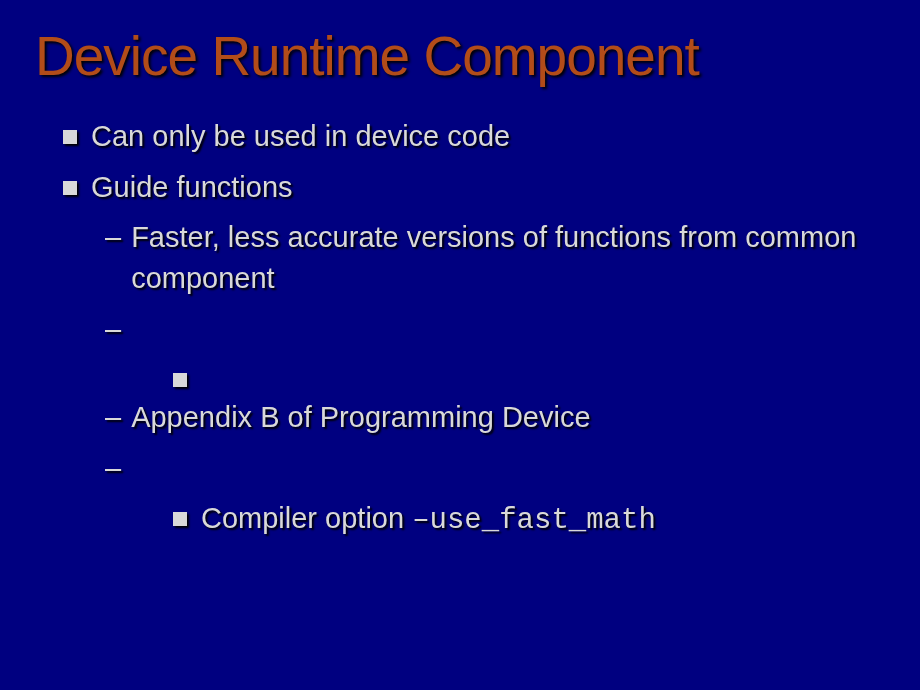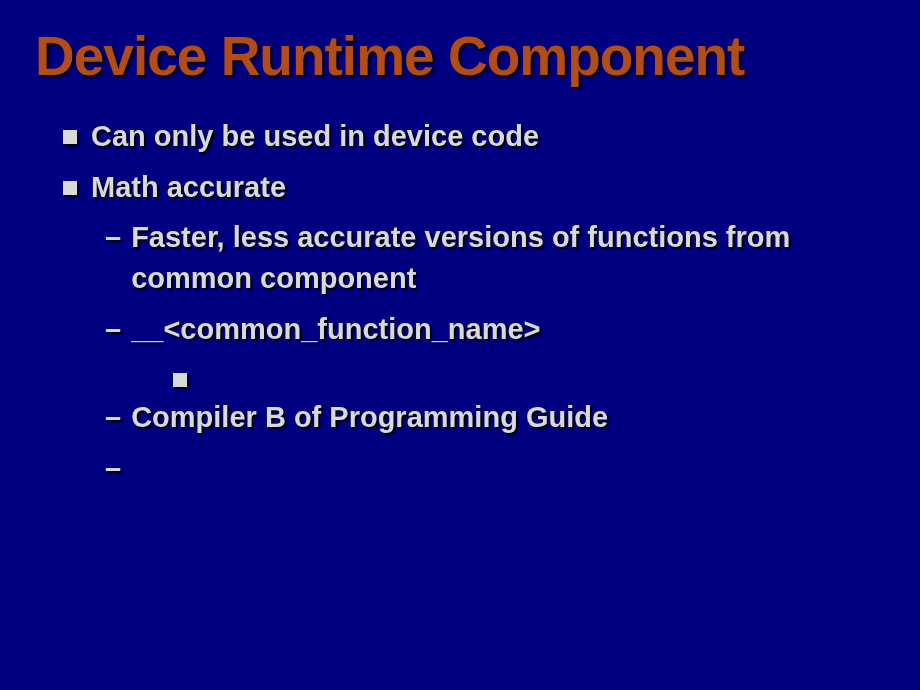--- a/index.html
+++ b/index.html
@@ -7,31 +7,30 @@
   width: 920px;
   height: 690px;
   background: #000080;
   font-family: Verdana, Geneva, sans-serif;
   overflow: hidden;
   padding: 25px 35px;
 }
 .title {
   color: #b24c19;
   font-size: 55px;
-  font-weight: bold;
+  font-weight: normal;
   line-height: 1.15;
   text-shadow: 2px 2px 3px #000;
   margin-bottom: 28px;
   letter-spacing: -1px;
 }
 .content {
   color: #d9d9d9;
   font-size: 29px;
   line-height: 1.4;
-  font-weight: bold;
 }
 .bullet-l1 {
   display: flex;
   margin-left: 28px;
   margin-bottom: 10px;
   text-shadow: 2px 2px 2px #000;
 }
 .bullet-l1 .marker {
   flex-shrink: 0;
   width: 14px;
@@ -77,40 +76,43 @@
 
 <div class="content">
 
   <div class="bullet-l1">
     <div class="marker"></div>
     <div>Can only be used in device code</div>
   </div>
 
   <div class="bullet-l1">
     <div class="marker"></div>
-    <div>Math accurate</div>
+    <div>Guide functions</div>
   </div>
 
   <div class="bullet-l2">
     <div class="marker">–</div>
     <div>Faster, less accurate versions of functions from common component</div>
   </div>
 
   <div class="bullet-l2">
     <div class="marker">–</div>
-    <div>__&lt;common_function_name&gt;</div>
   </div>
 
   <div class="bullet-l3">
     <div class="marker"></div>
   </div>
 
   <div class="bullet-l2">
     <div class="marker">–</div>
-    <div>Compiler B of Programming Guide</div>
+    <div>Appendix B of Programming Device</div>
   </div>
 
   <div class="bullet-l2">
     <div class="marker">–</div>
   </div>
 
+  <div class="bullet-l3">
+    <div class="marker"></div>
+    <div><span>Compiler option </span><span class="mono">–use_fast_math</span></div>
+  </div>
 
 </div>
 
 </body></html>

